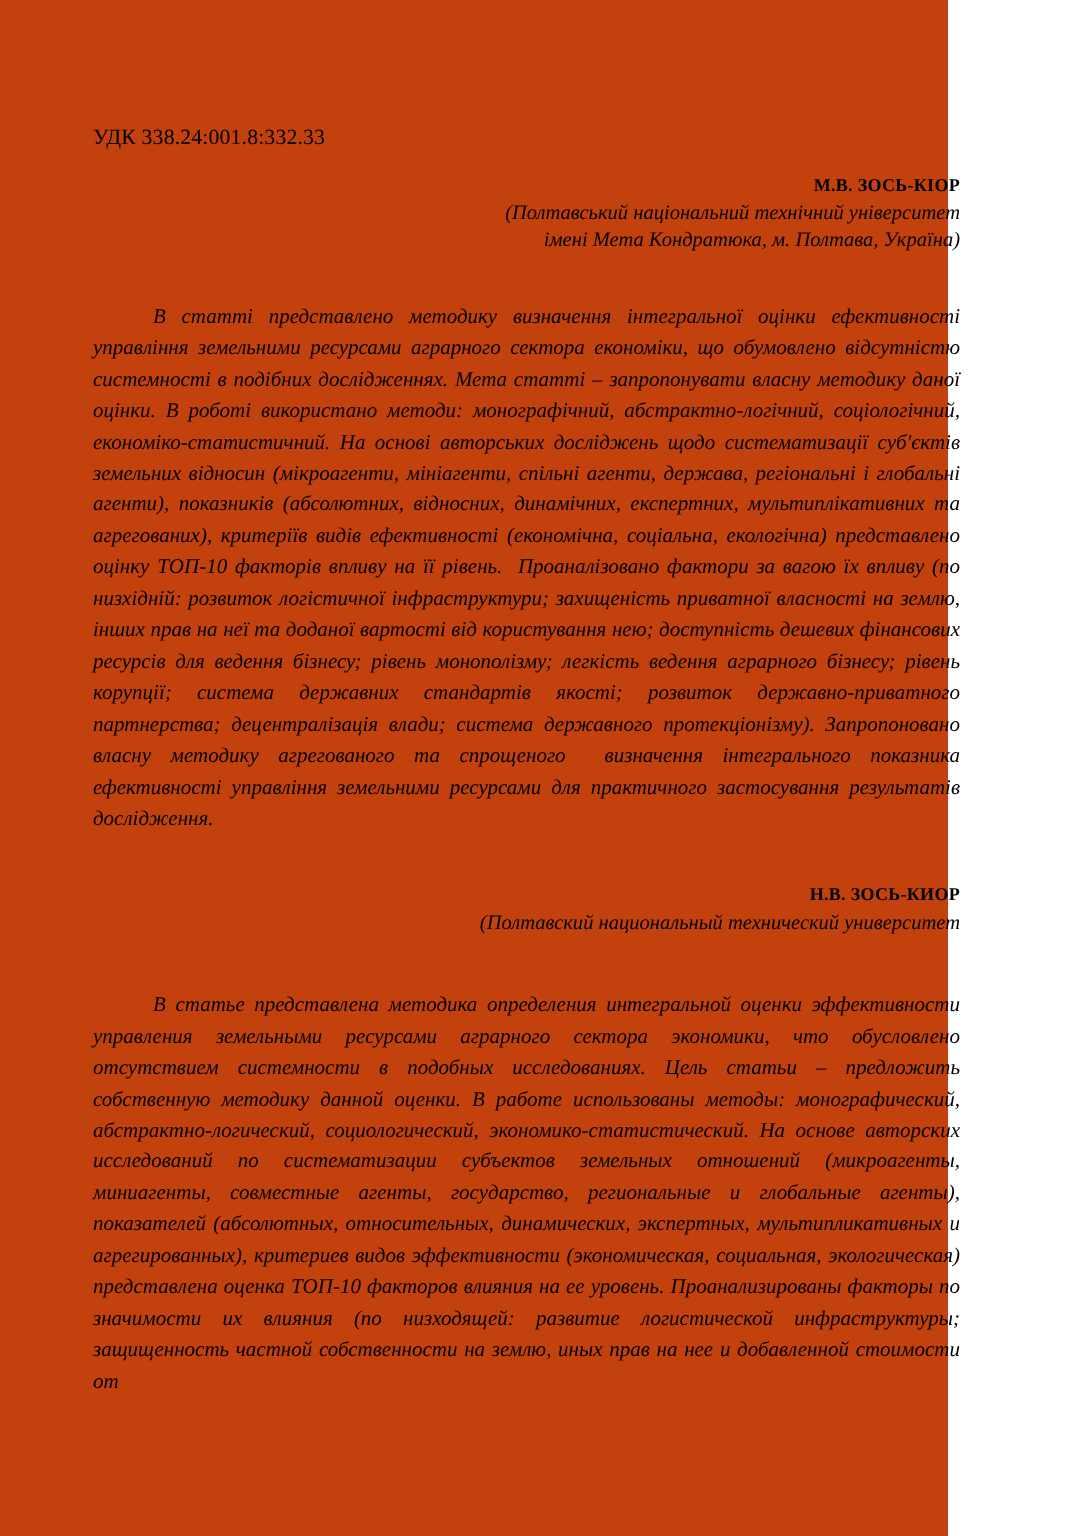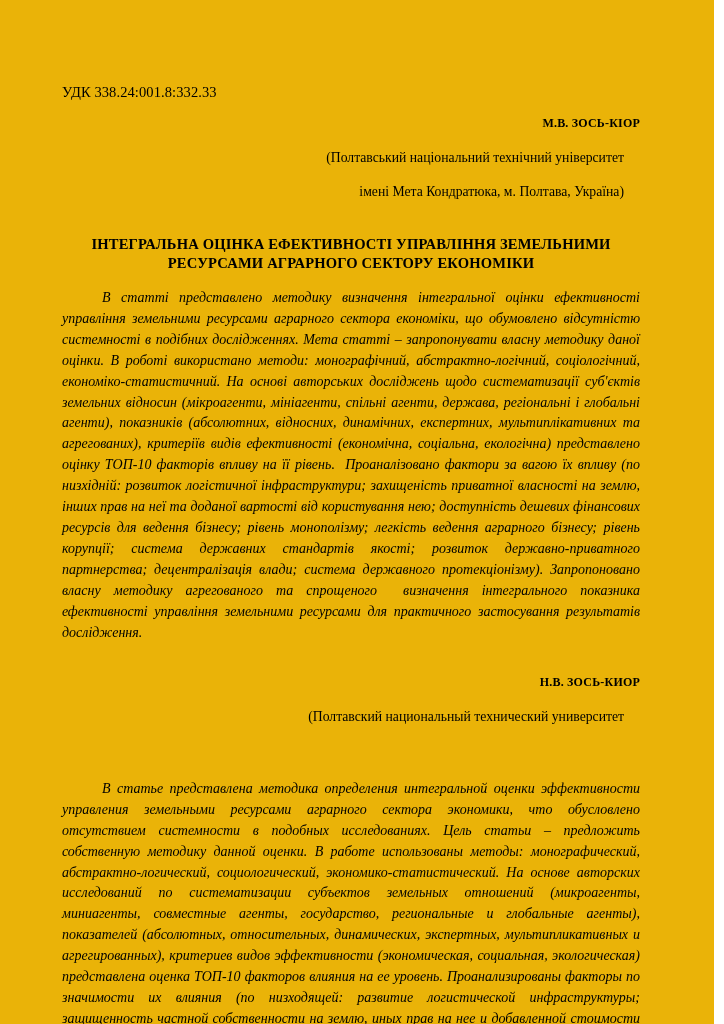--- a/index.html
+++ b/index.html
@@ -15,23 +15,23 @@
     overflow: hidden;
     font-family: "Liberation Serif", "DejaVu Serif", serif;
     color: #000000;
     -webkit-font-smoothing: antialiased;
   }
 
   .page {
     position: absolute;
     left: 0;
     top: 0;
-    width: 714px;
+    width: 632px;
     height: 1024px;
-    background: #eab308;
+    background: #c2410c;
   }
 
   .content {
     position: absolute;
     left: 62px;
     top: 84px;
     width: 578px;
   }
 
   
@@ -50,22 +50,23 @@
   }
   .author-name {
     font-size: 12px;
     font-weight: bold;
     line-height: 19px;
     letter-spacing: 0.2px;
     margin: 0;
   }
   .author-affil {
     font-size: 13.7px;
+    font-style: italic;
     line-height: 17.5px;
-    margin: 16px;
+    margin: 0;
     text-align: right;
   }
 
   
   .article-title {
     text-align: center;
     font-size: 14.6px;
     font-weight: bold;
     line-height: 19px;
     letter-spacing: 0.15px;
@@ -120,24 +121,20 @@
     <div class="gap-author-top"></div>
 
     <div class="author-block">
       <p class="author-name">М.В. ЗОСЬ-КІОР</p>
       <p class="author-affil">(Полтавський національний технічний університет</p>
       <p class="author-affil">імені Мета Кондратюка, м. Полтава, Україна)</p>
     </div>
 
     <div class="gap-title-top"></div>
 
-    <h1 class="article-title">
-      <span class="tline">ІНТЕГРАЛЬНА ОЦІНКА ЕФЕКТИВНОСТІ УПРАВЛІННЯ ЗЕМЕЛЬНИМИ</span>
-      <span class="tline">РЕСУРСАМИ АГРАРНОГО СЕКТОРУ ЕКОНОМІКИ</span>
-    </h1>
 
     <div class="gap-abstract-top"></div>
 
     <p class="abstract">В статті представлено методику визначення інтегральної оцінки ефективності управління земельними ресурсами аграрного сектора економіки, що обумовлено відсутністю системності в подібних дослідженнях. Мета статті – запропонувати власну методику даної оцінки. В роботі використано методи: монографічний, абстрактно-логічний, соціологічний,  економіко-статистичний. На основі авторських досліджень щодо систематизації суб'єктів земельних відносин (мікроагенти, мініагенти, спільні агенти, держава, регіональні і глобальні агенти), показників (абсолютних, відносних, динамічних, експертних, мультиплікативних та агрегованих), критеріїв видів ефективності (економічна, соціальна, екологічна) представлено оцінку ТОП-10 факторів впливу на її рівень.  Проаналізовано фактори за вагою їх впливу (по низхідній: розвиток логістичної інфраструктури; захищеність приватної власності на землю, інших прав на неї та доданої вартості від користування нею; доступність дешевих фінансових ресурсів для ведення бізнесу; рівень монополізму; легкість ведення аграрного бізнесу; рівень корупції; система державних стандартів якості; розвиток державно-приватного партнерства; децентралізація влади; система державного протекціонізму). Запропоновано власну методику агрегованого та спрощеного  визначення інтегрального показника ефективності управління земельними ресурсами для практичного застосування результатів дослідження.</p>
 
 
     <div class="gap-section"></div>
 
     <div class="author-block">
       <p class="author-name">Н.В. ЗОСЬ-КИОР</p>

